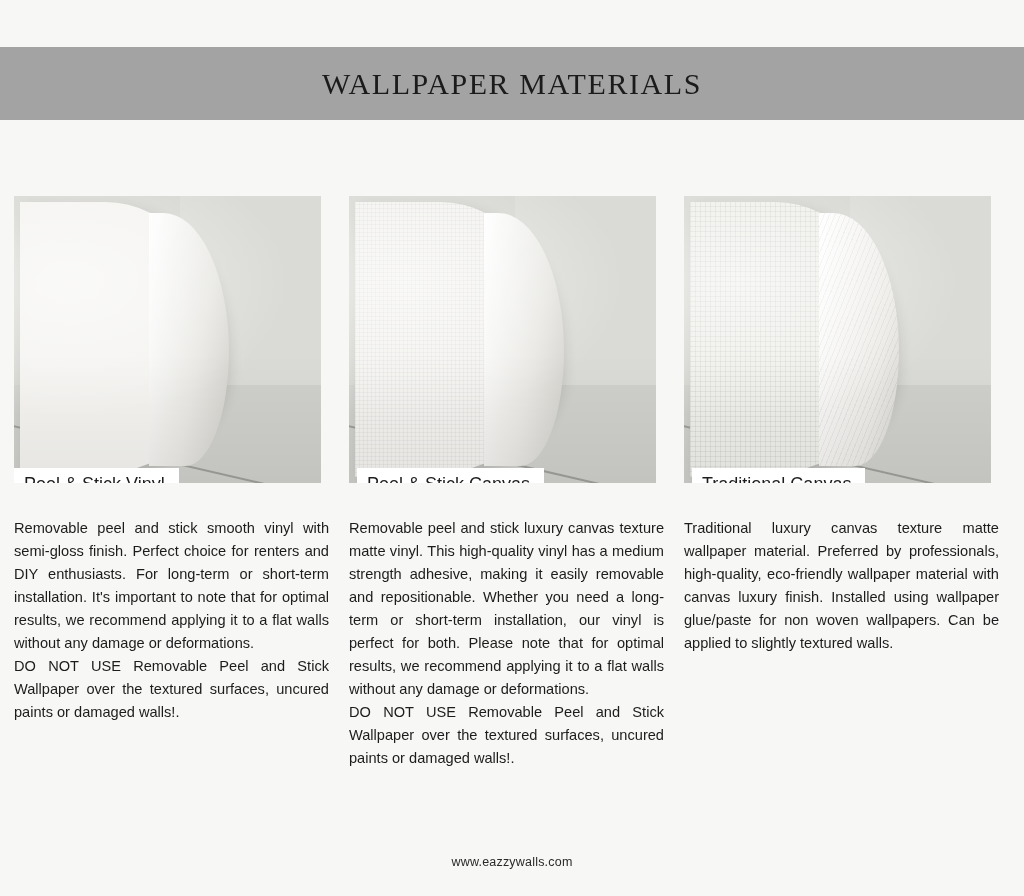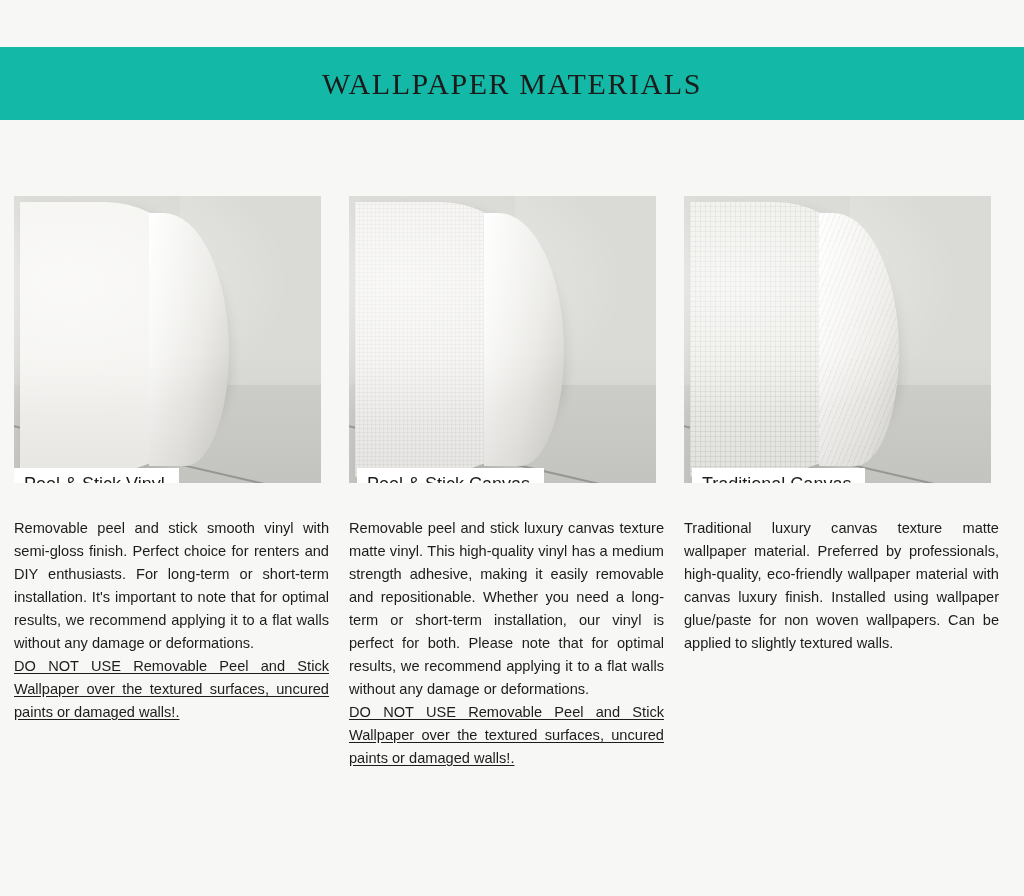--- a/index.html
+++ b/index.html
@@ -20,21 +20,21 @@
     position: relative;
     background: #f7f7f5;
   }
   
   .header-band {
     position: absolute;
     left: 0;
     top: 47px;
     width: 1024px;
     height: 73px;
-    background: #14b8a6;
+    background: #a3a3a3;
     display: flex;
     align-items: center;
     justify-content: center;
   }
   .header-title {
     font-family: "Liberation Serif", serif;
     font-size: 30px;
     letter-spacing: 1.6px;
     color: #1b1b1b;
     text-transform: uppercase;
@@ -154,21 +154,20 @@
     margin-top: 34px;
     font-size: 14.6px;
     line-height: 23px;
     color: #1c1c1c;
     text-align: justify;
     text-justify: inter-word;
   }
   .body-copy p { margin: 0; }
   .warn {
     margin-top: 0;
-    text-decoration: underline;
     text-underline-offset: 2px;
   }
   .footer {
     position: absolute;
     left: 0;
     right: 0;
     top: 855px;
     text-align: center;
     font-size: 12.5px;
     color: #2a2a2a;
@@ -231,14 +230,15 @@
         <div class="shadowy"></div>
         <div class="chip">Traditional Canvas</div>
       </div>
       <div class="body-copy">
         <p>Traditional luxury canvas texture matte wallpaper material. Preferred by professionals, high-quality, eco-friendly wallpaper material with canvas luxury finish. Installed using wallpaper glue/paste for non woven wallpapers. Can be applied to slightly textured walls.</p>
       </div>
     </div>
 
   </div>
 
+  <div class="footer">www.eazzywalls.com</div>
 
 </div>
 
 </body></html>

